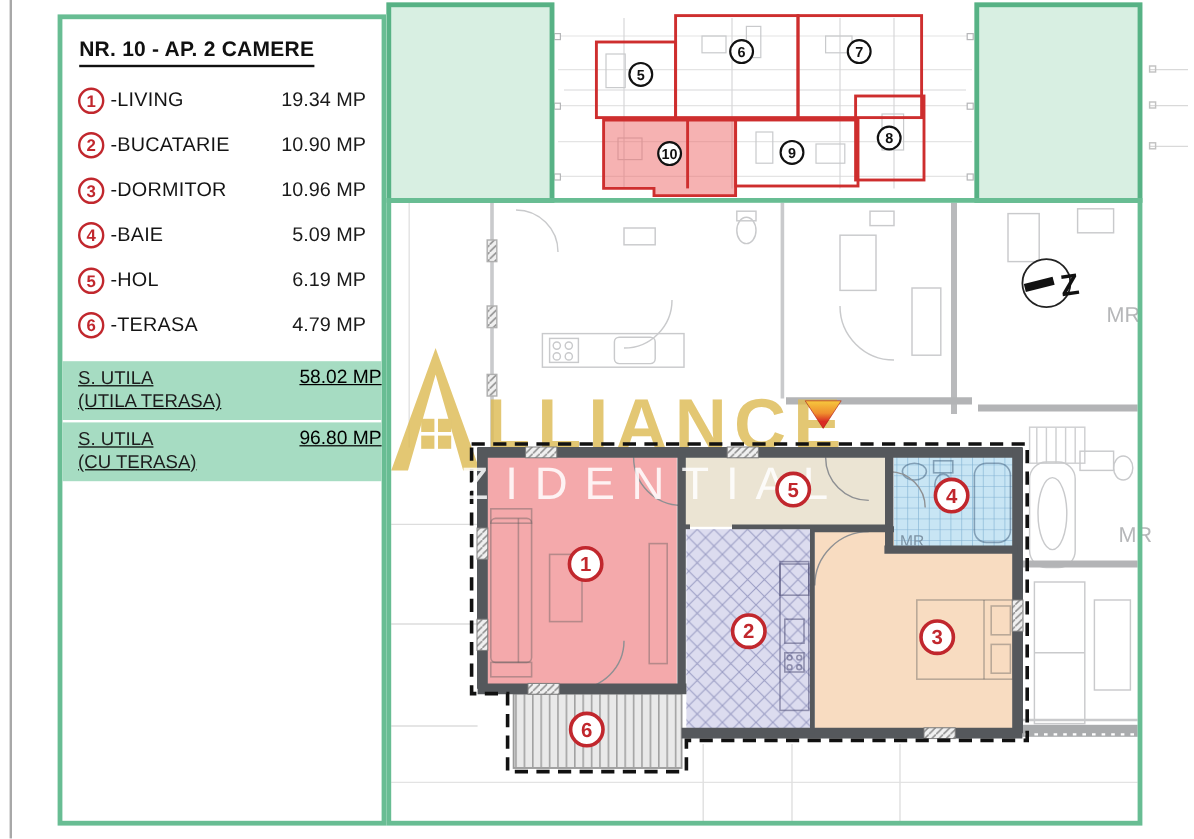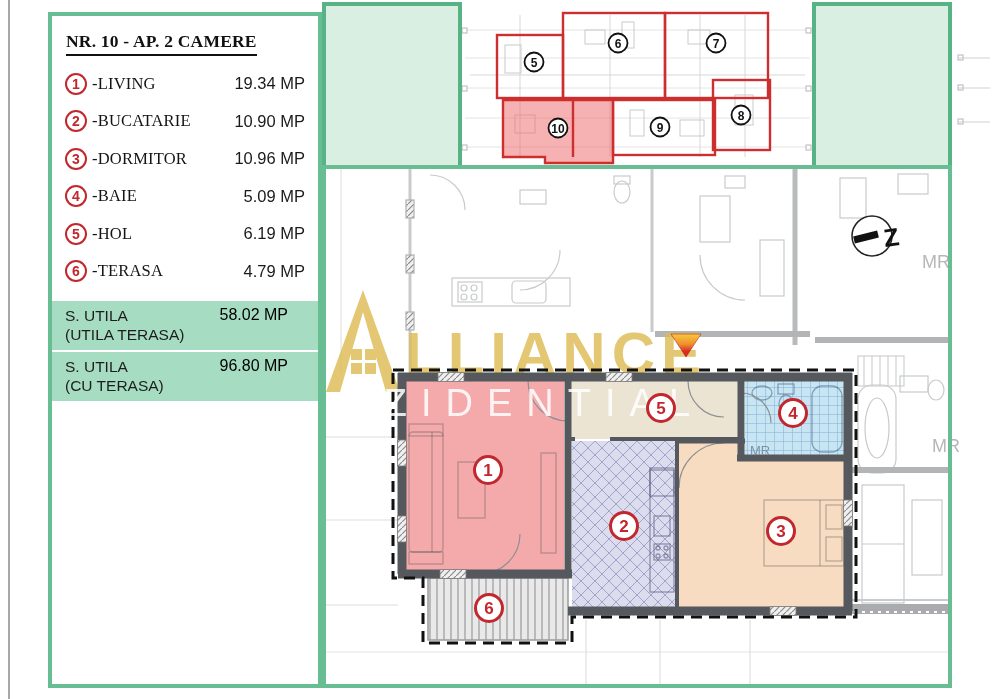--- a/index.html
+++ b/index.html
@@ -6,29 +6,29 @@
   #page{position:relative;width:995px;height:699px;background:#fff;overflow:hidden;
         font-family:"Liberation Sans",sans-serif;}
   svg text{font-family:"Liberation Sans",sans-serif;}
   .abs{position:absolute;}
   
   #edge-line{left:8px;top:0;width:2px;height:699px;background:#a8a8a8;}
   
   #legend{left:48px;top:12px;width:274px;height:676px;background:#fff;
           border:4px solid #68bd93;box-sizing:border-box;z-index:3;}
   #legend-title{margin:15px 14px 0 14px;display:inline-block;font-size:17.5px;font-weight:bold;
-          color:#111;border-bottom:2.5px solid #111;padding-bottom:2px;letter-spacing:.2px;white-space:nowrap;font-family:Liberation Serif, serif;}
+          color:#111;border-bottom:2.5px solid #111;padding-bottom:2px;letter-spacing:.2px;white-space:nowrap;}
   #legend-list{margin-top:9px;}
   .lrow{display:flex;align-items:center;height:37.5px;padding:0 13px;}
   .lbadge{flex:0 0 auto;width:22px;height:22px;border:2.5px solid #c1272d;border-radius:50%;
           color:#c1272d;font-weight:bold;font-size:14px;display:flex;align-items:center;justify-content:center;box-sizing:border-box;}
-  .llabel{margin-left:5px;font-size:16.5px;color:#141414;letter-spacing:.2px;font-family:Liberation Serif, serif;}
+  .llabel{margin-left:5px;font-size:16.5px;color:#141414;letter-spacing:.2px;}
   .lvalue{margin-left:auto;font-size:16.5px;color:#1a1a1a;text-align:center;}
   #totals{margin-top:11px;}
-  .trow{background:#a6dcc2;margin-bottom:2px;padding:5px 30px 6px 13px;display:flex;align-items:flex-start;}
+  .trow{background:#a6dcc2;margin-bottom:2px;padding:5px 0 6px 13px;display:flex;align-items:flex-start;text-decoration:underline;}
   .tcol{display:flex;flex-direction:column;line-height:19px;}
   .tlabel,.tsub{font-size:15.5px;color:#1d1d1d;}
   .tvalue{margin-left:auto;font-size:16px;color:#000000;}
   
   .greenblock{background:#d8efe2;border:4px solid #57b285;box-sizing:border-box;z-index:2;}
   #gb-left{left:322px;top:2px;width:140px;height:167px;}
   #gb-right{left:812px;top:2px;width:140px;height:167px;}
   #main-frame{left:322px;top:165px;width:630px;height:523px;border:4px solid #68bd93;
           box-sizing:border-box;z-index:4;pointer-events:none;background:transparent;}
 </style>

